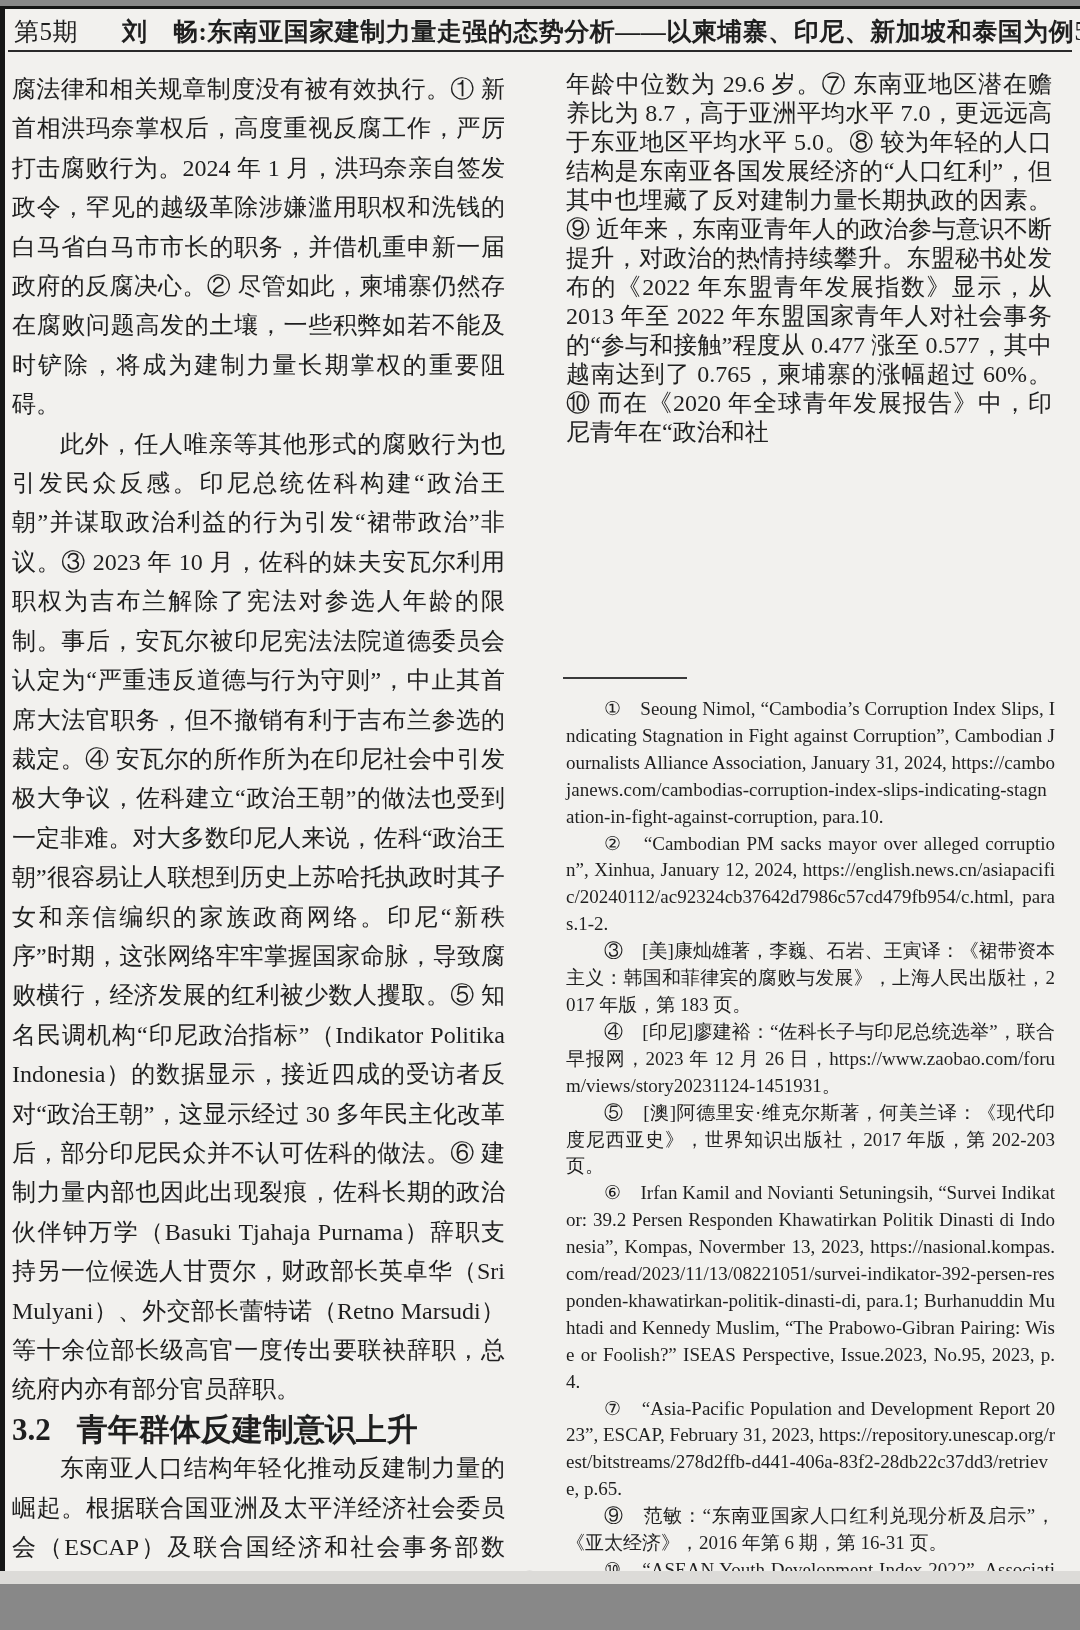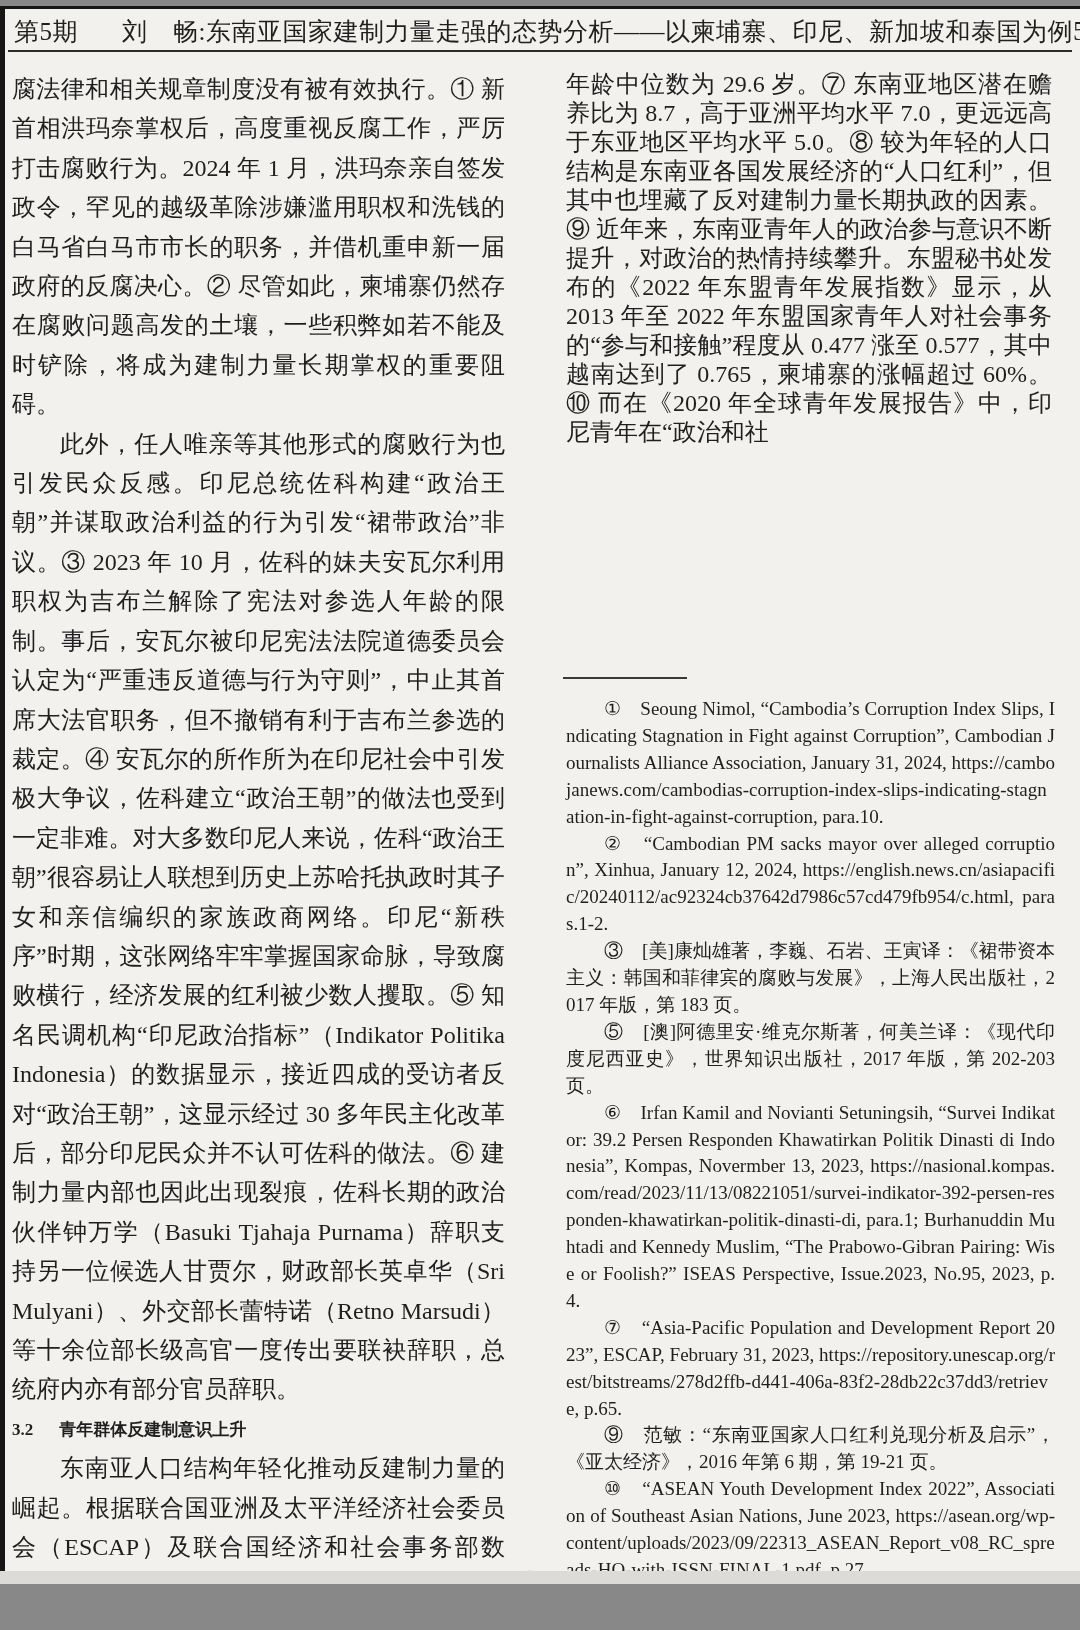--- a/index.html
+++ b/index.html
@@ -17,31 +17,31 @@
   .edge-top{position:absolute;left:0;top:0;width:1080px;height:3px;background:#161616;z-index:3;}
   .band-bottom{position:absolute;left:0;bottom:0;width:1080px;height:13px;background:#dcdbd8;z-index:3;}
 
   
   .hdr{
     position:absolute;left:14px;top:8px;right:16px;height:34px;
     display:flex;align-items:center;
     font-size:25px;letter-spacing:0.5px;
   }
   .hdr .issue{flex:0 0 auto;}
-  .hdr .running{flex:0 0 auto;margin-left:44px;}
+  .hdr .running{flex:0 0 auto;margin-left:44px;font-weight:bold;}
   .hdr .pageno{margin-left:auto;font-size:27px;}
   .hdr-rule{position:absolute;left:8px;right:8px;top:44px;border-top:2px solid #2a2a2a;}
 
   
   .col{position:absolute;text-align:justify;z-index:1;}
   .col-left{left:12px;top:64px;width:493px;font-size:24px;line-height:39.4px;}
   .col-right{left:566px;top:64px;width:486px;font-size:24px;line-height:29px;}
   .col p{margin:0;padding:0;}
   .para-indent{text-indent:2em;}
-  .sec-head{font-weight:bold;font-size:17px;}
+  .sec-head{font-weight:bold;font-size:31px;}
   .sec-head .sec-no{margin-right:26px;}
 
   
   .fn-rule{position:absolute;left:563px;top:671px;width:124px;border-top:2px solid #3a3a3a;z-index:1;}
   .footnotes{
     position:absolute;left:566px;top:690px;width:489px;
     font-size:19px;line-height:26.9px;text-align:justify;
     word-break:break-all;z-index:1;
   }
   .footnotes p{margin:0;padding:0;text-indent:2em;}
@@ -85,24 +85,25 @@
 
   <div class="col col-right">
     <p>年龄中位数为 29.6 岁。⑦ 东南亚地区潜在赡养比为 8.7，高于亚洲平均水平 7.0，更远远高于东亚地区平均水平 5.0。⑧ 较为年轻的人口结构是东南亚各国发展经济的“人口红利”，但其中也埋藏了反对建制力量长期执政的因素。⑨ 近年来，东南亚青年人的政治参与意识不断提升，对政治的热情持续攀升。东盟秘书处发布的《2022 年东盟青年发展指数》显示，从 2013 年至 2022 年东盟国家青年人对社会事务的“参与和接触”程度从 0.477 涨至 0.577，其中越南达到了 0.765，柬埔寨的涨幅超过 60%。⑩ 而在《2020 年全球青年发展报告》中，印尼青年在“政治和社</p>
   </div>
 
   <div class="fn-rule"></div>
   <div class="footnotes">
     <p>①　Seoung Nimol, “Cambodia’s Corruption Index Slips, Indicating Stagnation in Fight against Corruption”, Cambodian Journalists Alliance Association, January 31, 2024, https://cambojanews.com/cambodias-corruption-index-slips-indicating-stagnation-in-fight-against-corruption, para.10.</p>
     <p>②　“Cambodian PM sacks mayor over alleged corruption”, Xinhua, January 12, 2024, https://english.news.cn/asiapacific/20240112/ac92324cb37642d7986c57cd479fb954/c.html, paras.1-2.</p>
     <p>③　[美]康灿雄著，李巍、石岩、王寅译：《裙带资本主义：韩国和菲律宾的腐败与发展》，上海人民出版社，2017 年版，第 183 页。</p>
+    <p>④　[印尼]廖建裕：“佐科长子与印尼总统选举”，联合早报网，2023 年 12 月 26 日，https://www.zaobao.com/forum/views/story20231124-1451931。</p>
     <p>⑤　[澳]阿德里安·维克尔斯著，何美兰译：《现代印度尼西亚史》，世界知识出版社，2017 年版，第 202-203 页。</p>
     <p>⑥　Irfan Kamil and Novianti Setuningsih, “Survei Indikator: 39.2 Persen Responden Khawatirkan Politik Dinasti di Indonesia”, Kompas, Novermber 13, 2023, https://nasional.kompas.com/read/2023/11/13/08221051/survei-indikator-392-persen-responden-khawatirkan-politik-dinasti-di, para.1; Burhanuddin Muhtadi and Kennedy Muslim, “The Prabowo-Gibran Pairing: Wise or Foolish?” ISEAS Perspective, Issue.2023, No.95, 2023, p.4.</p>
     <p>⑦　“Asia-Pacific Population and Development Report 2023”, ESCAP, February 31, 2023, https://repository.unescap.org/rest/bitstreams/278d2ffb-d441-406a-83f2-28db22c37dd3/retrieve, p.65.</p>
-    <p>⑨　范敏：“东南亚国家人口红利兑现分析及启示”，《亚太经济》，2016 年第 6 期，第 19-21 页。</p>
+    <p>⑨　范敏：“东南亚国家人口红利兑现分析及启示”，《亚太经济》，2016 年第 6 期，第 16-31 页。</p>
     <p>⑩　“ASEAN Youth Development Index 2022”, Association of Southeast Asian Nations, June 2023, https://asean.org/wp-content/uploads/2023/09/22313_ASEAN_Report_v08_RC_spreads-HQ-with-ISSN-FINAL-1.pdf, p.27.</p>
   </div>
 
   <div class="watermark">
     <svg class="wm-icon" viewBox="0 0 64 58" xmlns="http://www.w3.org/2000/svg">
       <g fill="#9a9a98">
         <ellipse cx="26" cy="22" rx="24" ry="20"></ellipse>
         <path d="M18 38 L16 50 L30 42 Z"></path>
         <ellipse cx="47" cy="38" rx="16" ry="13.5"></ellipse>
         <path d="M52 49 L56 57 L44 51 Z"></path>

